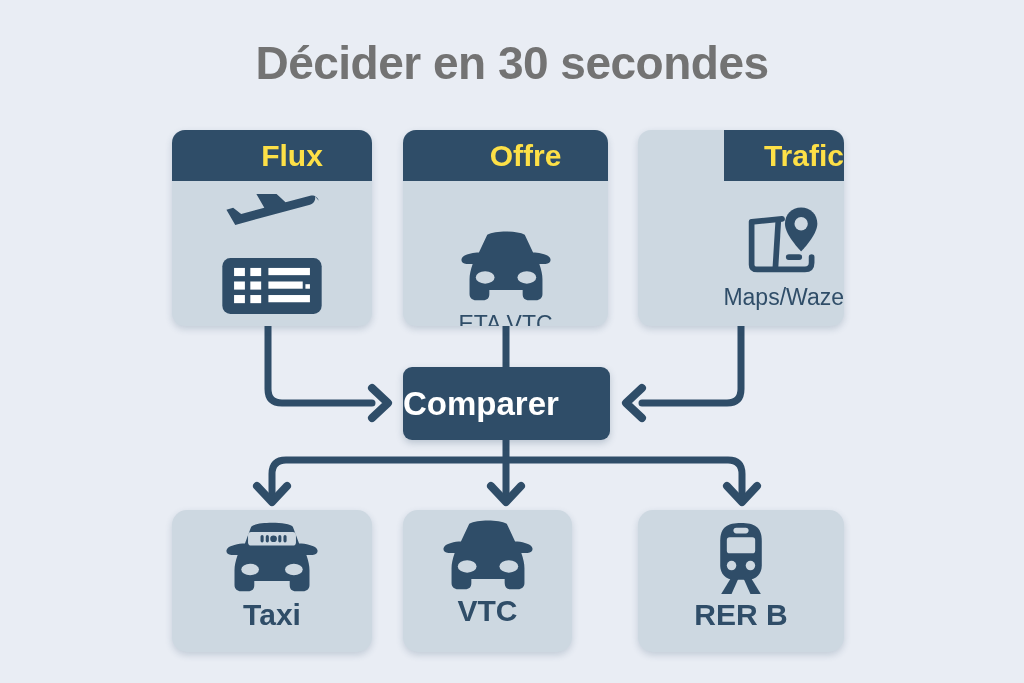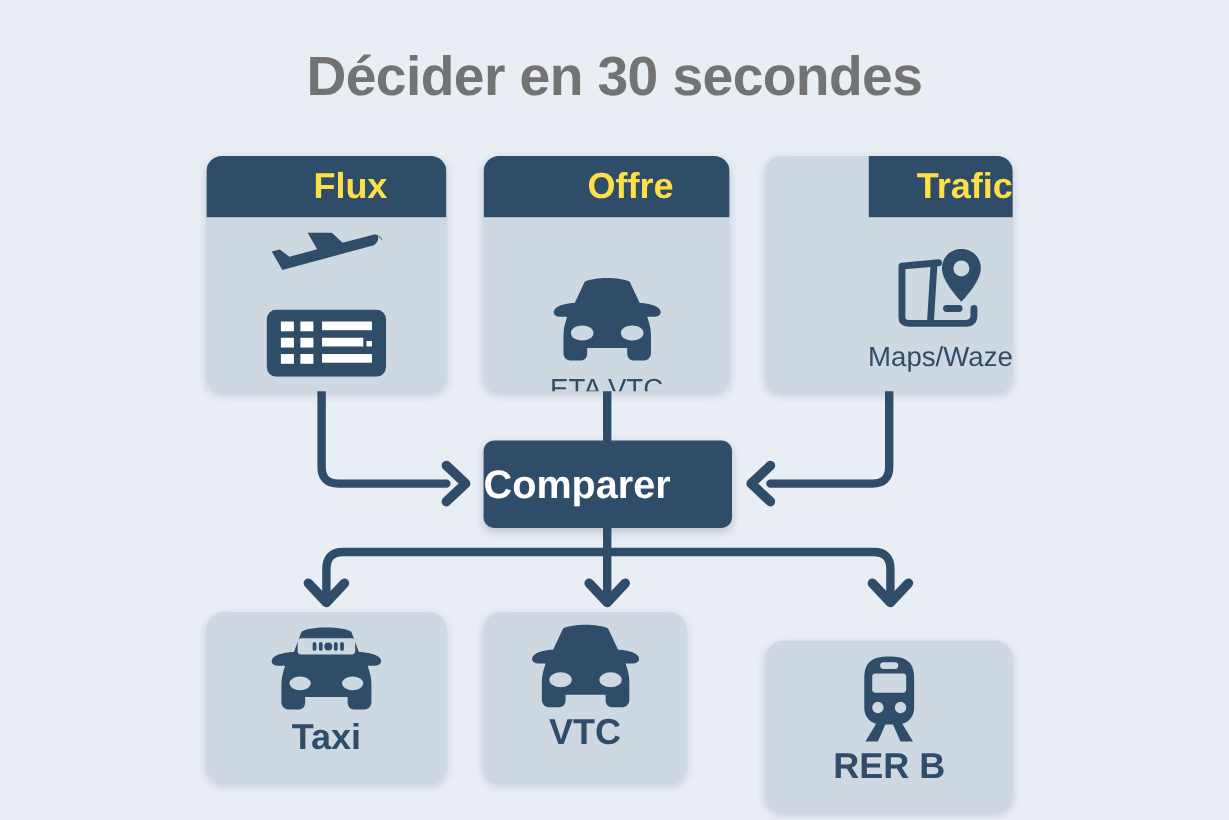--- a/index.html
+++ b/index.html
@@ -60,21 +60,21 @@
     position:absolute;left:403px;top:367px;width:207px;height:73px;
     background:#2f4d68;border-radius:9px;
     display:flex;align-items:center;
     color:#ffffff;font-size:33px;font-weight:700;
     box-shadow:0 3px 7px rgba(47,77,104,0.25);
   }
 
   .bottom-card{top:510px;height:142px;border-radius:15px;justify-content:flex-start;}
   .card-taxi{left:172px;width:200px;}
   .card-vtc{left:403px;width:169px;text-align:center;}
-  .card-rerb{left:638px;width:206px;margin-top:24px;}
+  .card-rerb{left:638px;width:206px;}
   .bottom-card .card-body{justify-content:flex-start;padding-top:8px;gap:2px;}
   .bottom-label{
     color:#2f4d68;font-size:30px;font-weight:700;line-height:1;
   }
 
   .icon{display:block;}
   .icon .fill{fill:#2f4d68;}
   .icon .lite{fill:#cdd8e1;}
   .icon .white{fill:#ffffff;}
 </style>

